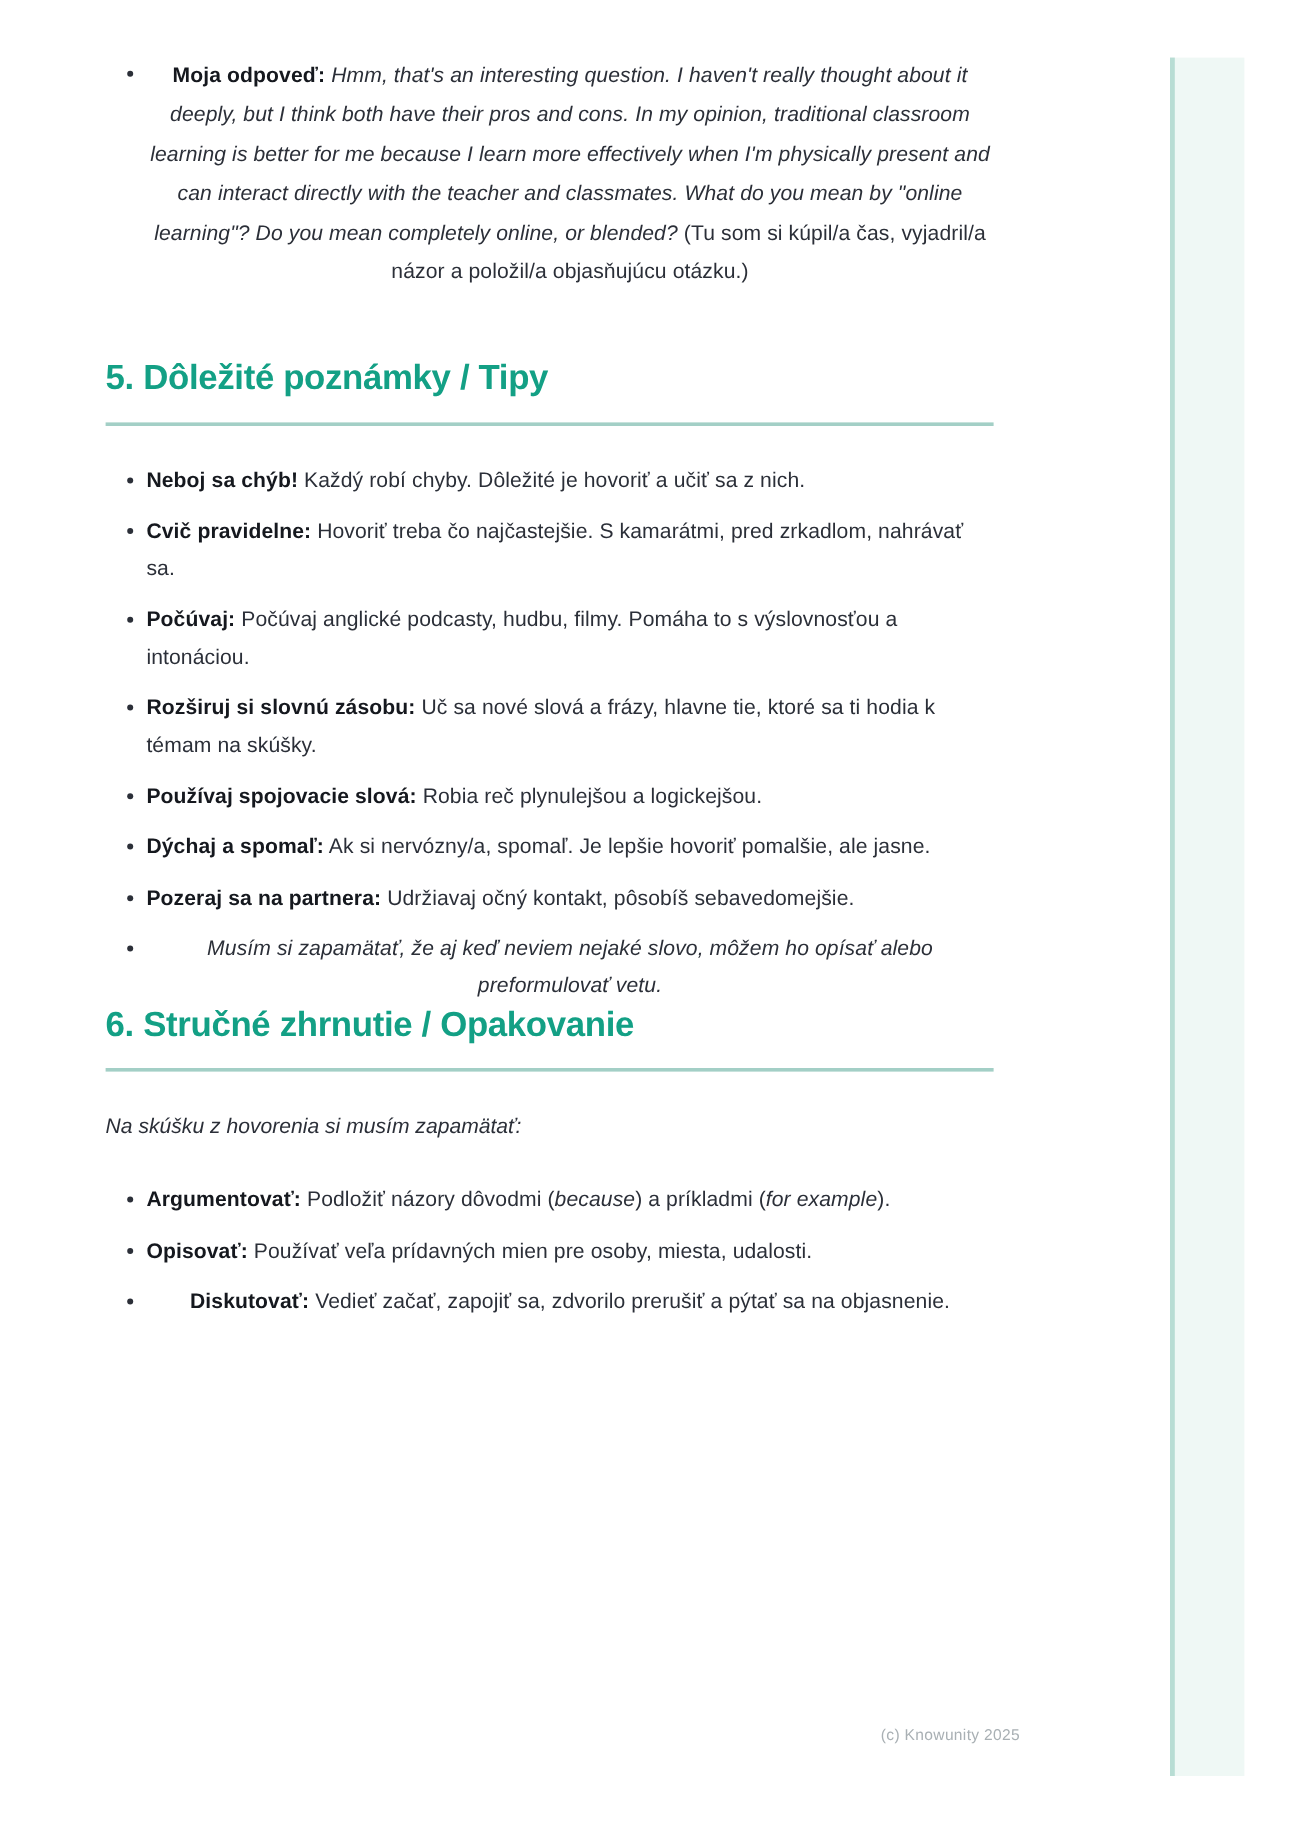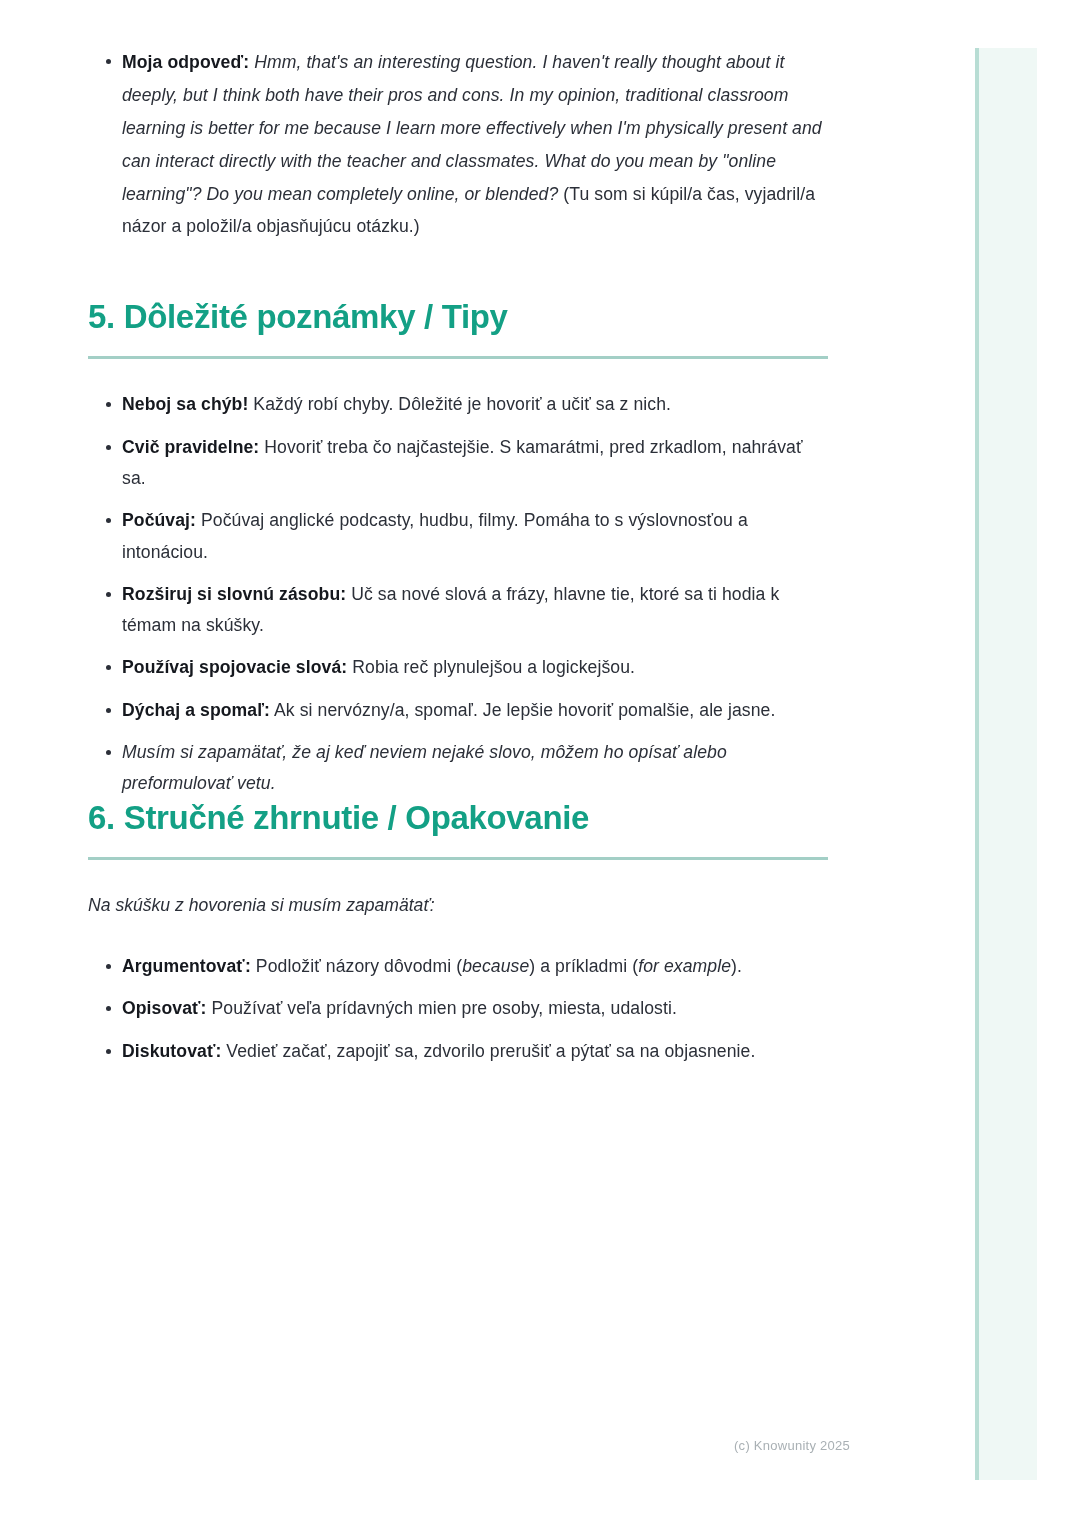--- a/index.html
+++ b/index.html
@@ -44,21 +44,21 @@
   }
   ul.note-list > li {
     position: relative;
     padding-left: 34px;
     margin: 0 0 11px 0;
     font-size: 17.6px;
     line-height: 1.78;
     color: #2b2f38;
     letter-spacing: 0.005em;
   }
-  ul.note-list > li:last-child { margin-bottom: 0; }
+  ul.note-list > li:last-child { margin-bottom: 0; text-align: center; }
   ul.note-list > li::before {
     content: "";
     position: absolute;
     left: 18px;
     top: 13px;
     width: 5px;
     height: 5px;
     border-radius: 50%;
     background: #2b2f38;
   }
@@ -72,21 +72,21 @@
   
   #intro-block ul.note-list > li {
     line-height: 1.87;
   }
 
   
   .section {
     margin-top: 0;
   }
   .section-head {
-    font-size: 33px;
+    font-size: 29px;
     font-weight: bold;
     color: #13a085;
     letter-spacing: -0.01em;
     margin: 0;
     padding: 0;
     line-height: 1.12;
   }
   .section-rule {
     height: 3px;
     background: #a3cfc6;
@@ -140,20 +140,21 @@
   <div class="section" id="section-5">
     <h2 class="section-head">5. Dôležité poznámky / Tipy</h2>
     <div class="section-rule"></div>
     <ul class="note-list" id="section5-list">
         <li><span class="lead">Neboj sa chýb!</span><span> Každý robí chyby. Dôležité je hovoriť a učiť sa z nich.</span></li>
         <li><span class="lead">Cvič pravidelne:</span><span> Hovoriť treba čo najčastejšie. S kamarátmi, pred zrkadlom, nahrávať sa.</span></li>
         <li><span class="lead">Počúvaj:</span><span> Počúvaj anglické podcasty, hudbu, filmy. Pomáha to s výslovnosťou a intonáciou.</span></li>
         <li><span class="lead">Rozširuj si slovnú zásobu:</span><span> Uč sa nové slová a frázy, hlavne tie, ktoré sa ti hodia k témam na skúšky.</span></li>
         <li><span class="lead">Používaj spojovacie slová:</span><span> Robia reč plynulejšou a logickejšou.</span></li>
         <li><span class="lead">Dýchaj a spomaľ:</span><span> Ak si nervózny/a, spomaľ. Je lepšie hovoriť pomalšie, ale jasne.</span></li>
+        <li><span class="lead">Pozeraj sa na partnera:</span><span> Udržiavaj očný kontakt, pôsobíš sebavedomejšie.</span></li>
         <li class="all-italic">Musím si zapamätať, že aj keď neviem nejaké slovo, môžem ho opísať alebo preformulovať vetu.</li>
       </ul>
   </div>
 
   <div class="section" id="section-6">
     <h2 class="section-head">6. Stručné zhrnutie / Opakovanie</h2>
     <div class="section-rule"></div>
     <p class="para">Na skúšku z hovorenia si musím zapamätať:</p>
     <ul class="note-list" id="section6-list">
         <li><span class="lead">Argumentovať:</span> <span>Podložiť názory dôvodmi (</span><span class="it">because</span><span>) a príkladmi (</span><span class="it">for example</span><span>).</span></li>

